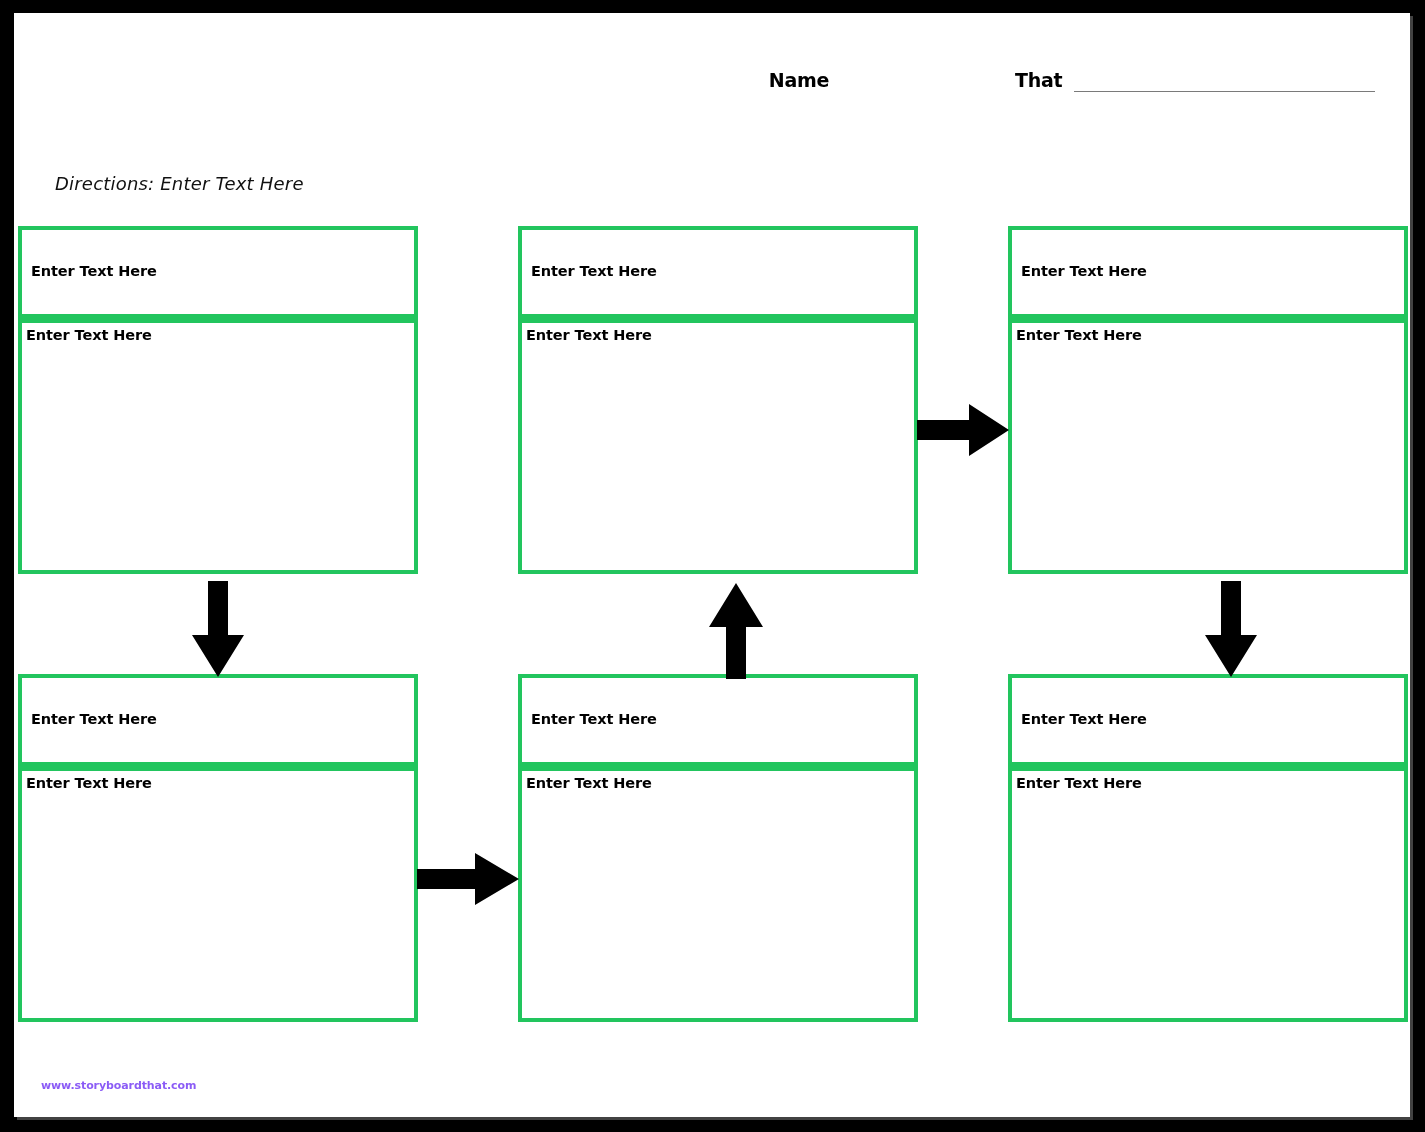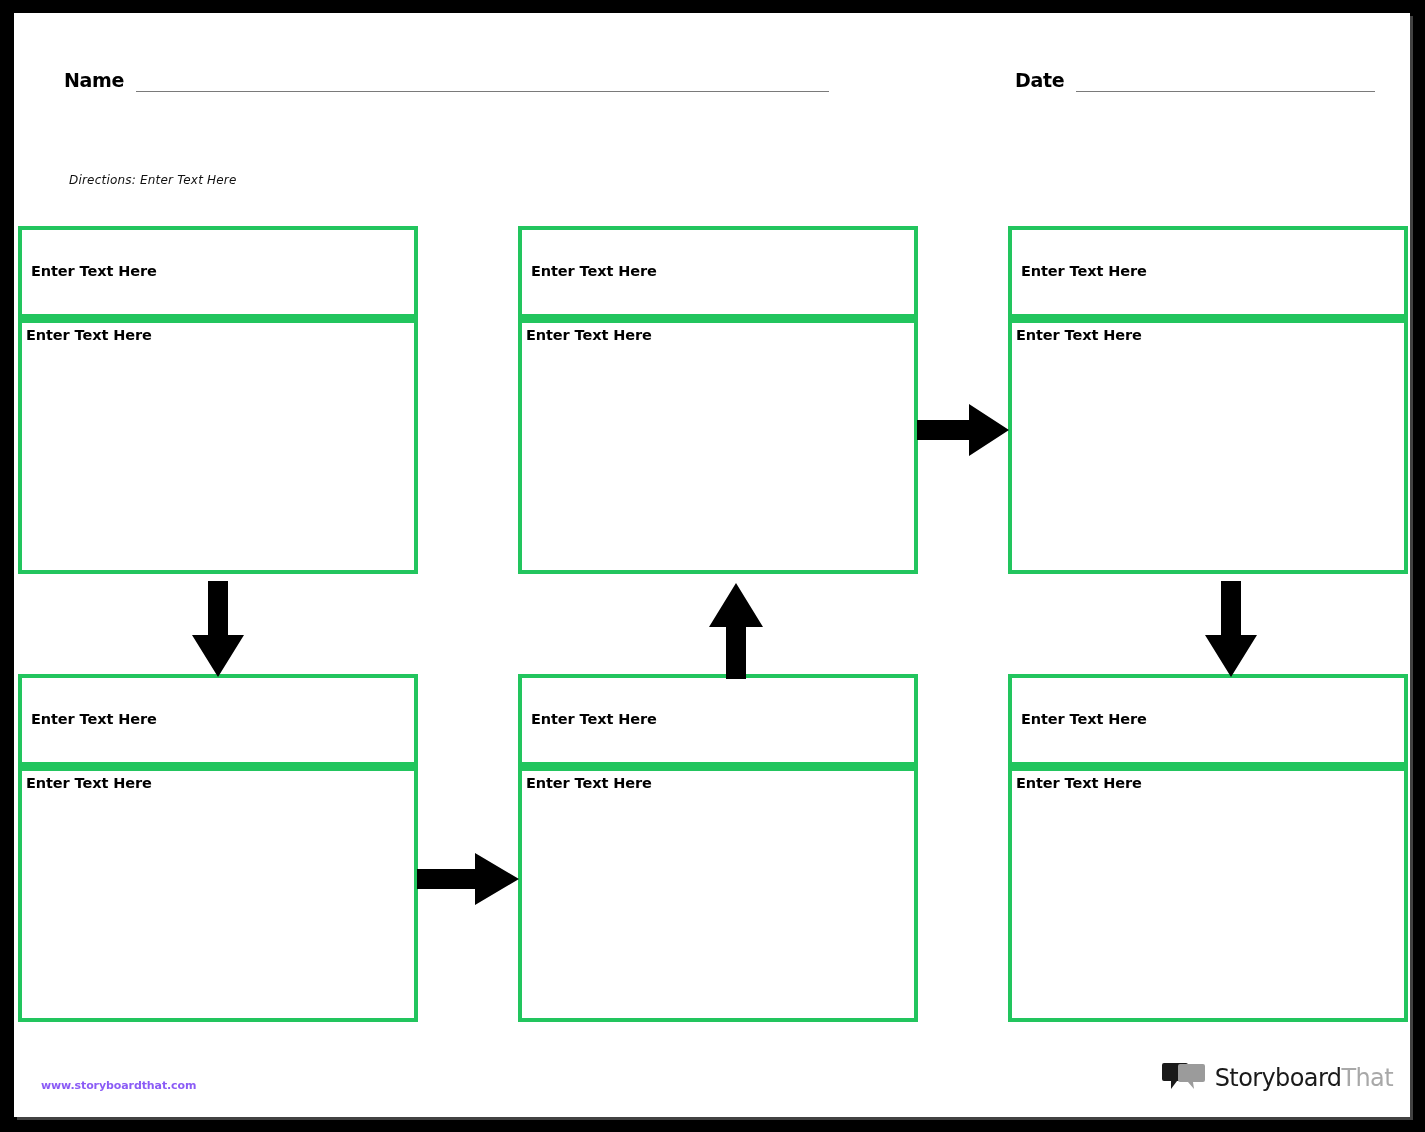--- a/index.html
+++ b/index.html
@@ -41,43 +41,43 @@
     padding-bottom: 2px;
     white-space: nowrap;
   }
   .field-rule {
     flex: 1;
     border-bottom: 1.6px solid #7a7a7a;
     margin-left: 12px;
     height: 1px;
   }
 
-  #name-field { left: 50px;  top: 58px; width: 765px; }
+  #name-field { left: 50px;  top: 58px; width: 765px; flex-direction: column; }
   #date-field { left: 1001px; top: 58px; width: 360px; }
 
   #title {
     position: absolute;
     left: 0;
     top: 105px;
     width: 1396px;
     text-align: center;
     font-family: "DejaVu Sans", sans-serif;
     font-weight: bold;
     font-size: 25px;
     letter-spacing: -0.5px;
     color: #000;
   }
 
   #directions {
     position: absolute;
-    left: 55px;
+    left: 41px;
     top: 160px;
     font-family: "DejaVu Sans", sans-serif;
     font-style: italic;
-    font-size: 12px;
+    font-size: 18px;
     letter-spacing: 0.2px;
     color: #111;
   }
 
   
   .cell {
     position: absolute;
   }
   .cell-head,
   .cell-body {
@@ -141,21 +141,21 @@
 <body>
 
 <div id="page">
 
   <div class="field" id="name-field">
     <span class="field-label">Name</span>
     <span class="field-rule"></span>
   </div>
 
   <div class="field" id="date-field">
-    <span class="field-label">Date</span>
+    <span class="field-label">That</span>
     <span class="field-rule"></span>
   </div>
 
 
   <div id="directions">Directions: Enter Text Here</div>
 
   <div class="cell" style="left:4px; top:213px; width:400px;">
     <div class="cell-head" style="height:92px;">
       <span class="cell-text">Enter Text Here</span>
     </div>
@@ -234,25 +234,14 @@
   </div>
 
   <div class="arrow" style="left:403px; top:840px;">
     <svg width="102" height="52" viewBox="0 0 102 52">
       <polygon points="0,16 58,16 58,0 102,26 58,52 58,36 0,36" fill="#000"></polygon>
     </svg>
   </div>
 
   <div id="site-url">www.storyboardthat.com</div>
 
-  <div id="brand">
-    <span>
-      <svg width="44" height="30" viewBox="0 0 44 30">
-        <path d="M2,2 h22 a2,2 0 0 1 2,2 v14 a2,2 0 0 1 -2,2 h-9 l-6,8 v-8 h-7 a2,2 0 0 1 -2,-2 v-14 a2,2 0 0 1 2,-2 z" fill="#1a1a1a"></path>
-        <path d="M18,3 h23 a2,2 0 0 1 2,2 v14 a2,2 0 0 1 -2,2 h-10 l1,7 -6,-7 h-8 a2,2 0 0 1 -2,-2 v-14 a2,2 0 0 1 2,-2 z" fill="#9b9b9b"></path>
-      </svg>
-    </span>
-    <span id="brand-text">
-      <span class="b1">Storyboard</span><span class="b2">That</span>
-    </span>
-  </div>
 
 </div>
 
 </body></html>

